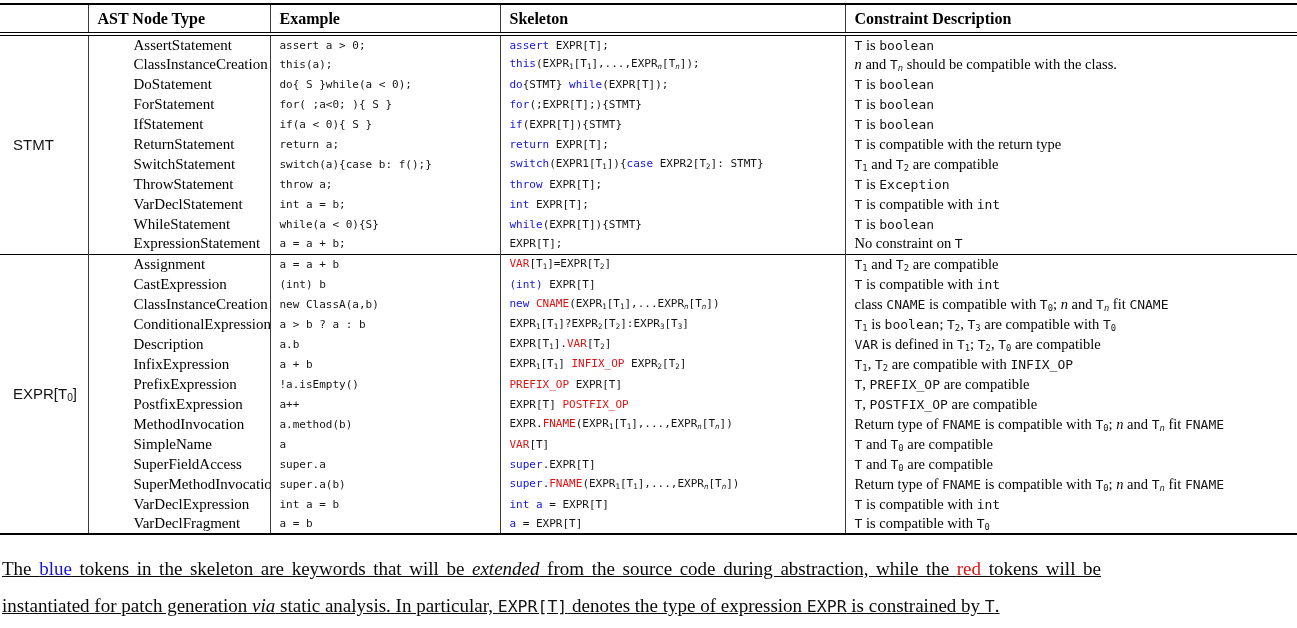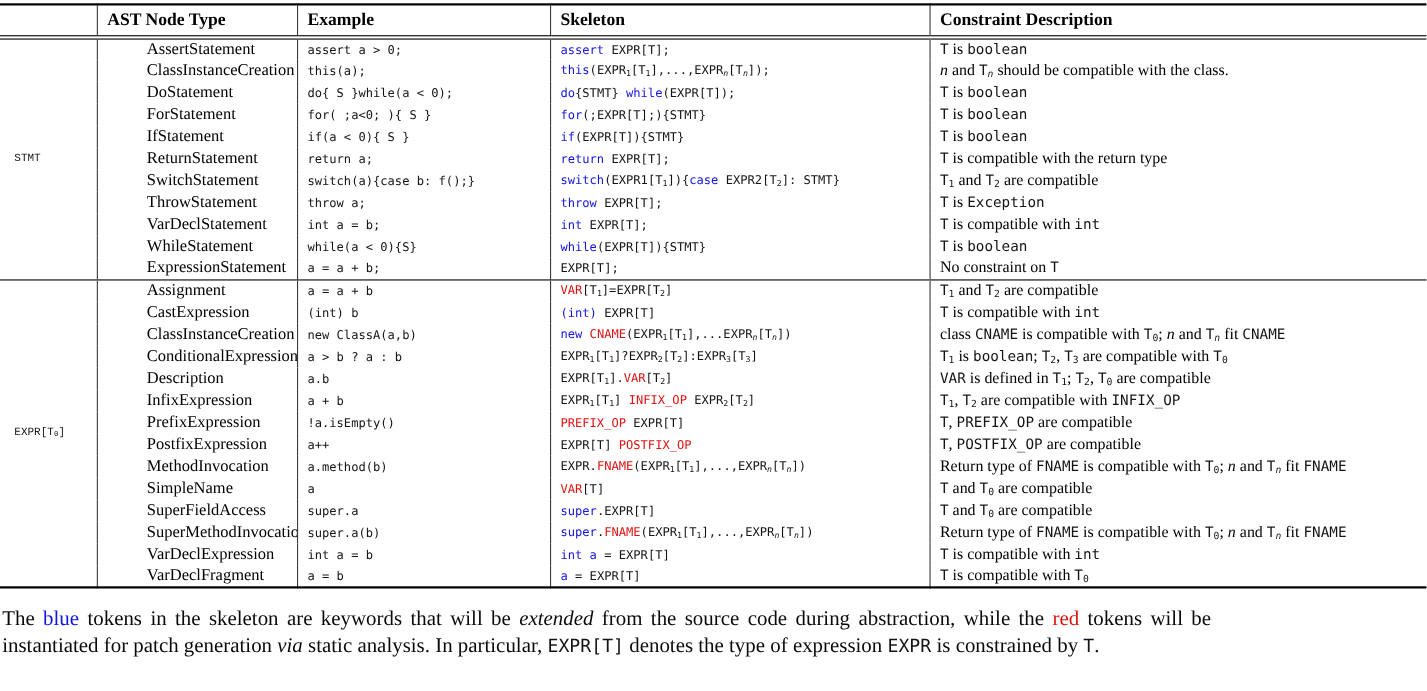--- a/index.html
+++ b/index.html
@@ -12,33 +12,33 @@
            overflow:hidden; vertical-align:middle; }
   thead th { text-align:left; font-weight:bold; font-size:16px; height:30px;
              font-family:"Liberation Serif", serif;
              border-bottom:4px double #000; }
   tbody td { height:20px; }
   .c1, .c2, .c3, .c4 { border-left:1px solid #3a3a3a; }
   tr.group-start td { border-top:1px solid #000; }
 
   .type-cell { font-size:15px;padding-left:45px; }
   .code { font-family:"DejaVu Sans Mono", monospace; font-size:11px; color:#141414; }
-  .group-label { font-family:Liberation Mono, monospace; font-size:10px;
+  .group-label { font-family:Liberation Sans, sans-serif; font-size:15px;
                  padding-left:13px; color:#141414; }
   .constraint { font-size:14.5px; }
   .constraint .mono { font-family:"DejaVu Sans Mono", monospace; font-size:13px; color:#141414; }
 
   .kw-blue { color:var(--kw-blue, #1414e0); }
   .kw-red  { color:var(--kw-red, #e01212); }
   .sub { font-size:0.68em; vertical-align:-0.22em; }
   .it  { font-style:italic; }
   .mono { font-family:"DejaVu Sans Mono", monospace; }
 
-  .caption { margin:15px 2px 0 2px; font-size:19px; line-height:25px;
-             text-align:justify; color:#0a0a0a; }
+  .caption { margin:15px 2px 0 2px; font-size:19px; line-height:37px;
+             text-align:justify; color:#0a0a0a;text-decoration:underline; }
   .caption .mono { font-size:16.5px; color:#141414; }
 </style>
 </head>
 <body>
 
 <div class="page">
   <table>
     <colgroup>
       <col style="width:88px">
         <col style="width:182px">

